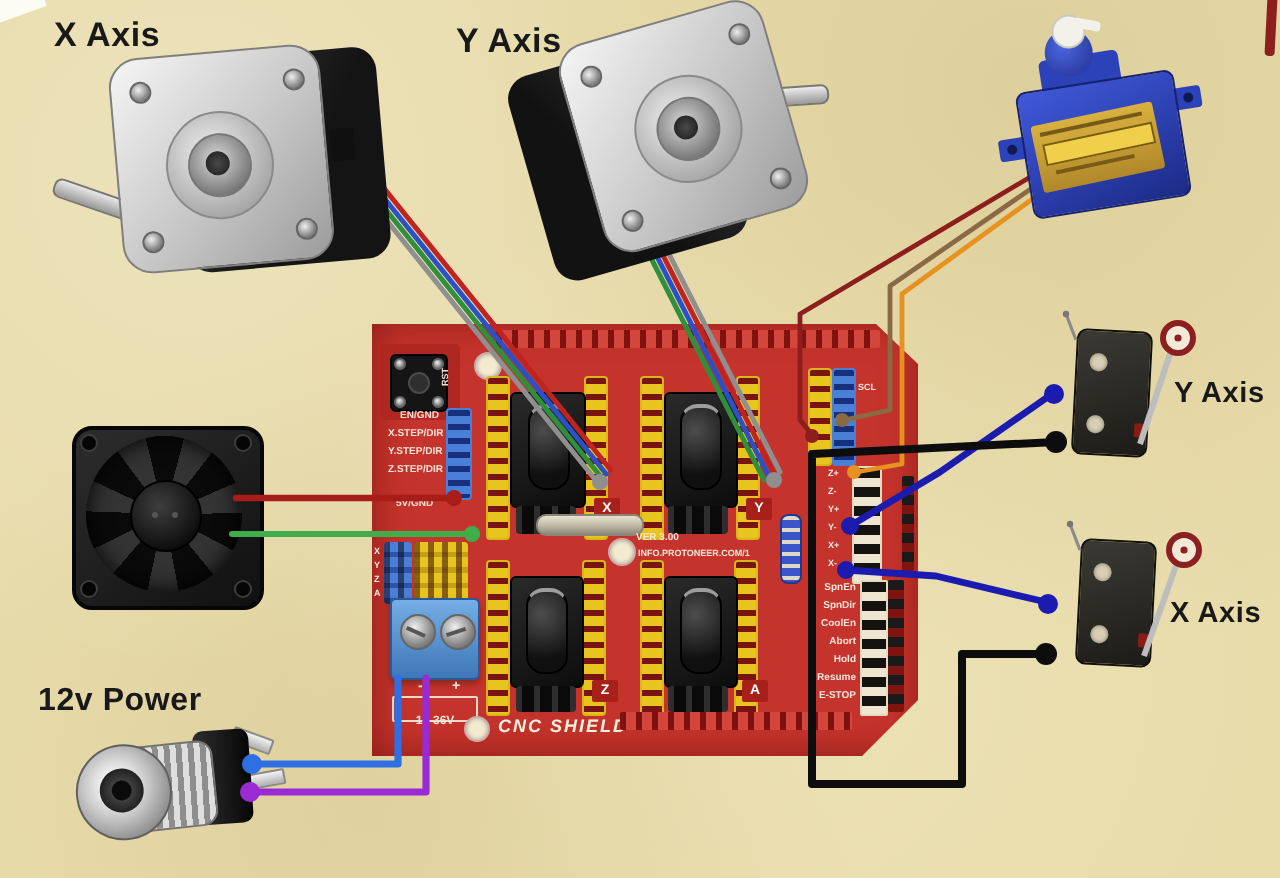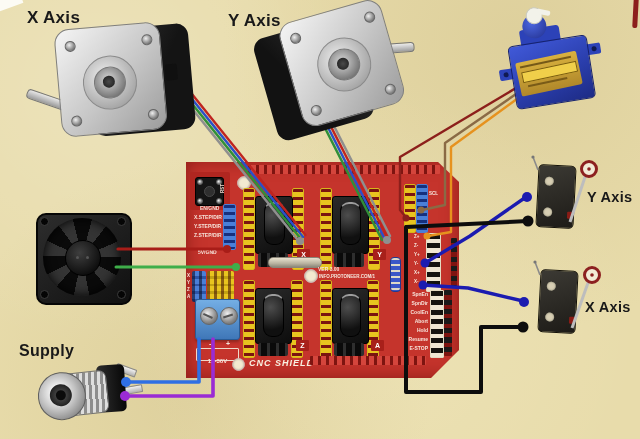--- a/index.html
+++ b/index.html
@@ -301,18 +301,18 @@
     <div class="abs" style="left:18px;top:46px;width:62px;height:34px;background:linear-gradient(180deg,#d9b13f,#b0882a);border-radius:2px;transform:rotate(-3deg);">
       <div class="abs" style="left:4px;top:4px;width:52px;height:2px;background:rgba(55,35,0,.6);"></div>
       <div class="abs" style="left:4px;top:10px;width:54px;height:9px;background:#f0cf4a;border:1px solid #7a5c10;"></div>
       <div class="abs" style="left:8px;top:24px;width:40px;height:2px;background:rgba(55,35,0,.5);"></div>
     </div>
   </div>
 
   <div class="abs lbl" style="left:27px;top:8px;font-size:17px;">X Axis</div>
   <div class="abs lbl" style="left:228px;top:11px;font-size:17px;">Y Axis</div>
   <div class="abs lbl" style="left:19px;top:341px;font-size:16px;line-height:19px;">
-    <div>Supply</div>
+    <div>12v Power</div>
   </div>
   <div class="abs lbl" style="left:587px;top:189px;font-size:14.5px;">Y Axis</div>
   <div class="abs lbl" style="left:585px;top:299px;font-size:14.5px;">X Axis</div>
 
 </div>
 
 </body></html>

